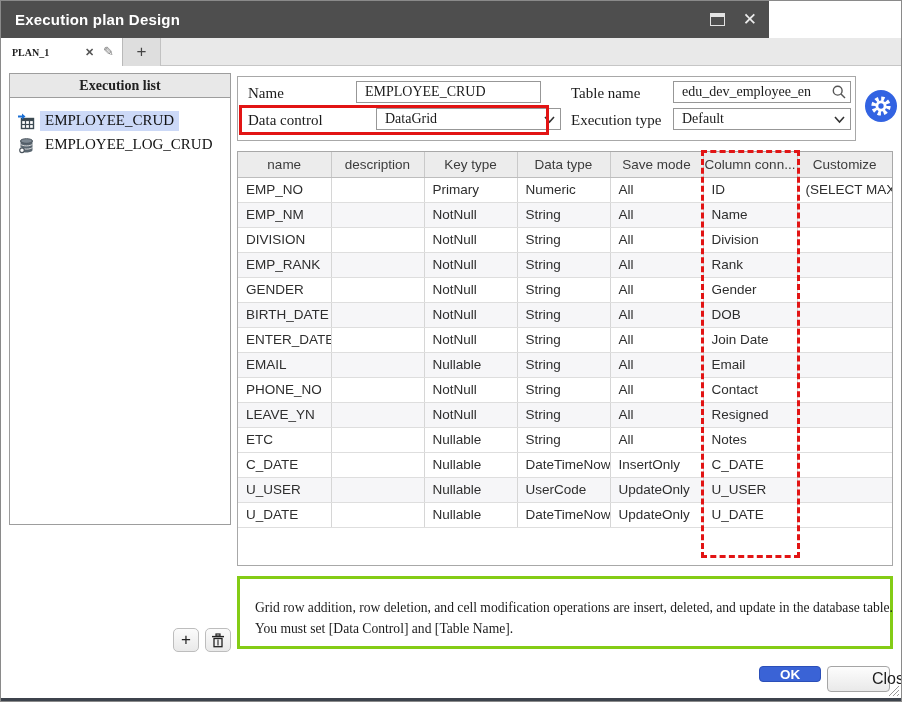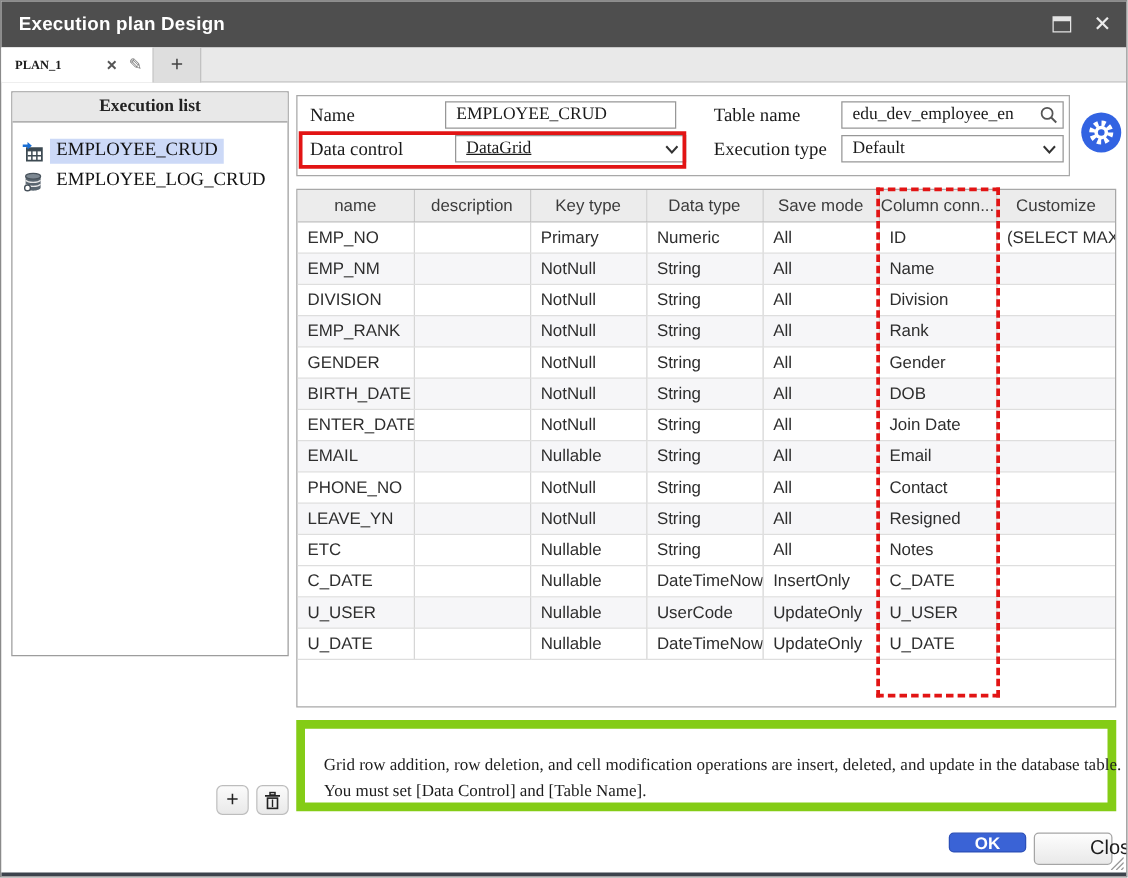--- a/index.html
+++ b/index.html
@@ -8,21 +8,21 @@
     font-family: "Liberation Sans", "DejaVu Sans", sans-serif;
     background: #fff;
     position: relative;
     border: 1px solid #8a8a8a;
     overflow: hidden;
   }
   .serif { font-family: "Liberation Serif", "DejaVu Serif", serif; }
 
   
   .titlebar {
-    position: absolute; left: 0; top: 0; width: 900px; height: 37px;
+    position: absolute; left: 0; top: 0; width: 768px; height: 37px;
     background: #4e4e4e; color: #fff;
     display: flex; align-items: center; padding: 0 12px 0 14px;
   }
   .titlebar .title { font-weight: bold; font-size: 15px; letter-spacing: .2px; }
   .win-controls { margin-left: auto; display: flex; align-items: center; gap: 18px; }
   .max-icon {
     width: 15px; height: 13px; border: 1px solid #e3e3e3; border-top-width: 4px;
     display: inline-block; cursor: pointer;
   }
   .close-glyph { font-size: 17px; color: #ececec; cursor: pointer; line-height: 1; }
@@ -123,21 +123,21 @@
   table.grid tr.alt td { background: #f6f6f8; }
 
   .dashed-box {
     position: absolute; left: 700px; top: 149px; width: 99px; height: 408px;
     border: 3px dashed #e21414; pointer-events: none; z-index: 5;
   }
 
   
   .note-box {
     position: absolute; left: 236px; top: 575px; width: 656px; height: 73px;
-    border: 7px solid #84cc16; background: #fff;
+    border: 3px solid #84cc16; background: #fff;
     padding: 18px 10px 0 15px;
   }
   .note-box p {
     font-family: "Liberation Serif", "DejaVu Serif", serif;
     font-size: 13.6px; color: #1c1c1c; line-height: 1.55; white-space: nowrap;
   }
 
   
   .ok-btn {
     position: absolute; left: 758px; top: 665px; width: 62px; height: 16px;
@@ -223,21 +223,21 @@
   <input class="form-input" style="left: 355px; top: 80px;" value="EMPLOYEE_CRUD">
   <span class="form-label" style="left:570px; top:84px;">Table name</span>
   <span style="position:absolute; left:672px; top:80px;">
     <input class="form-input" style="position: static; width: 178px; display: block;" value="edu_dev_employee_en">
     <svg class="search-ico" viewBox="0 0 16 16">
       <circle cx="6.7" cy="6.7" r="4.4" fill="none" stroke="#555" stroke-width="1.4"></circle>
       <line x1="10" y1="10" x2="14" y2="14" stroke="#555" stroke-width="1.5"></line>
     </svg>
   </span>
   <span class="form-label" style="left:247px; top:111px;">Data control</span>
-  <div class="form-select sel-wrap" style="left:363px; top:107px;text-decoration:underline;">
+  <div class="form-select sel-wrap" style="left:375px; top:107px;">
     <span>DataGrid</span>
     <svg class="chev" viewBox="0 0 11 9">
       <polyline points="1,2 5.5,7 10,2" fill="none" stroke="#333" stroke-width="1.6"></polyline>
     </svg>
   </div>
   <span class="form-label" style="left:570px; top:111px;">Execution type</span>
   <div class="form-select sel-wrap" style="left:672px; top:107px; width:178px;">
     <span>Default</span>
     <svg class="chev" viewBox="0 0 11 9">
       <polyline points="1,2 5.5,7 10,2" fill="none" stroke="#333" stroke-width="1.6"></polyline>

